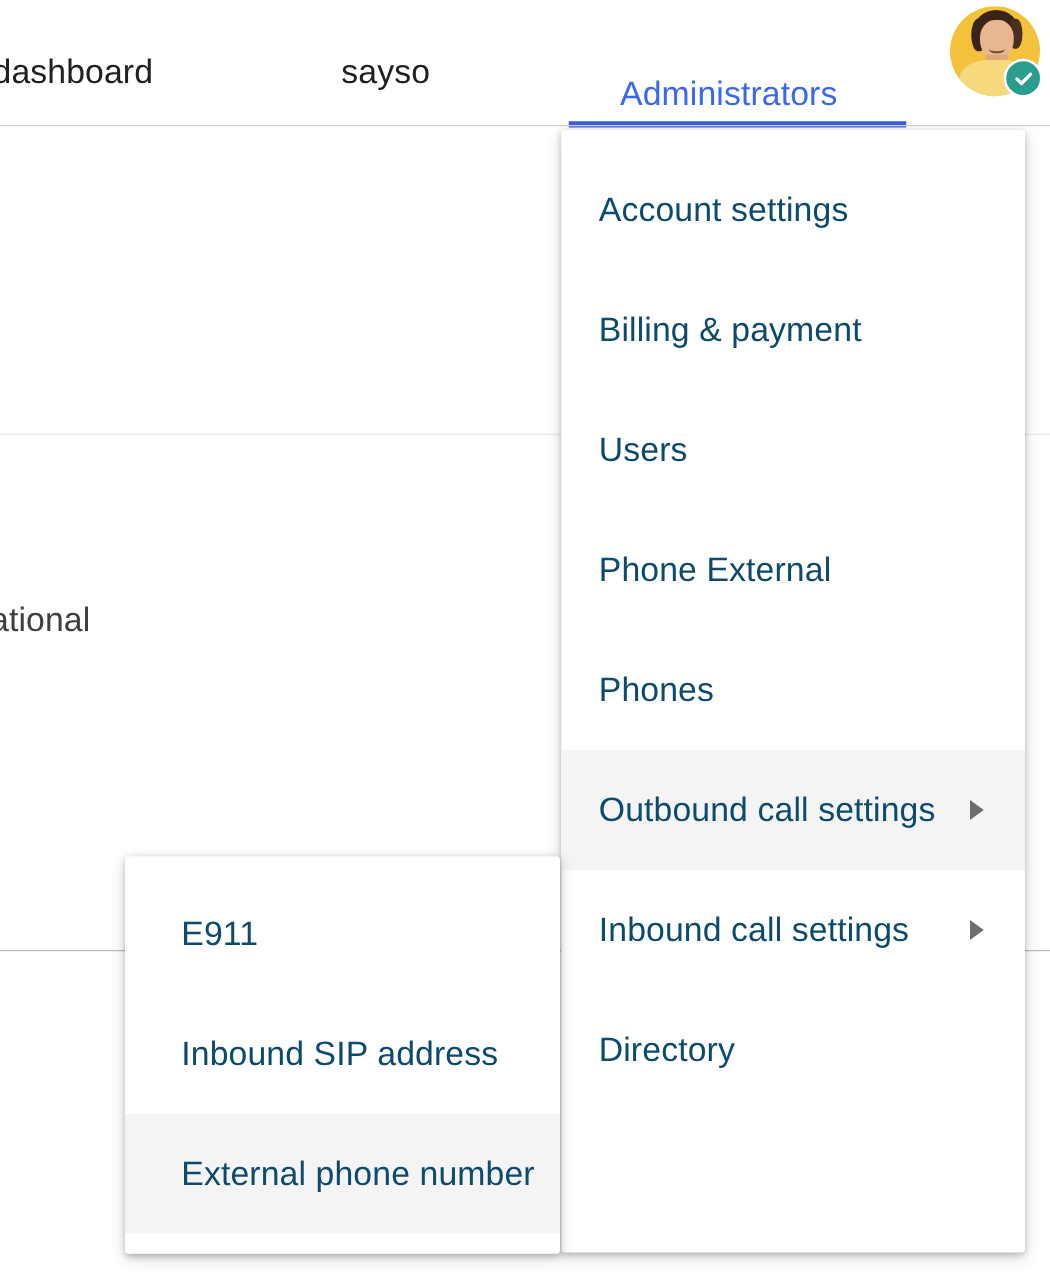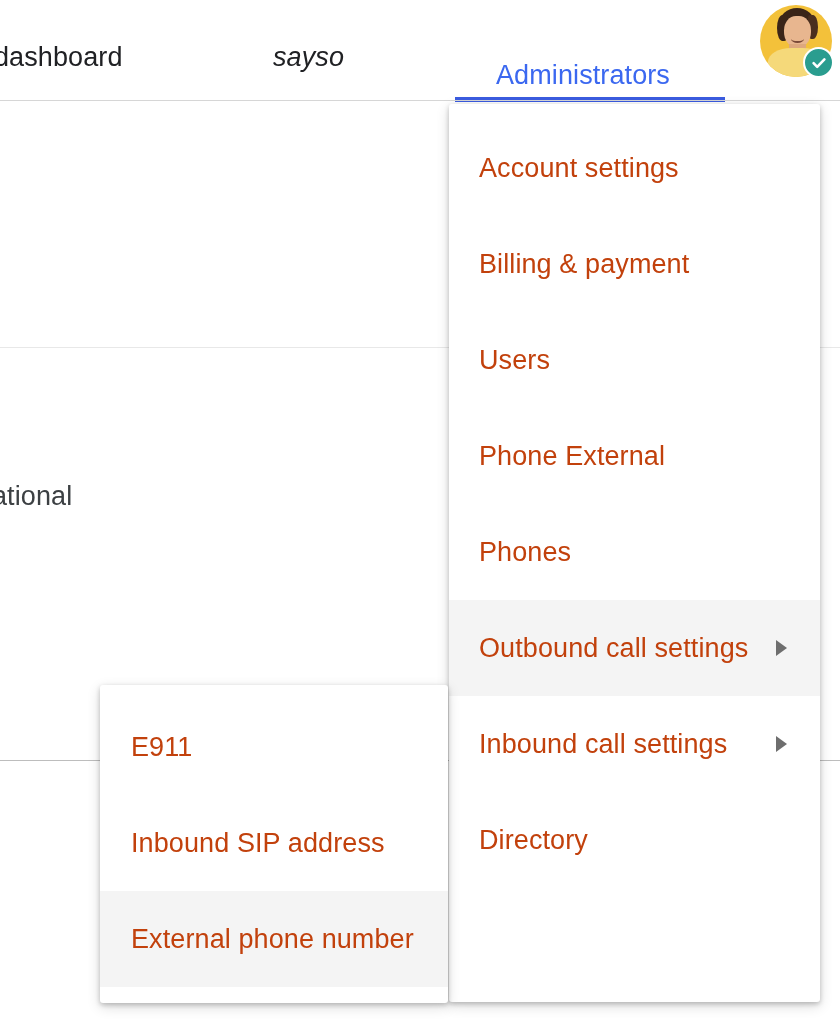--- a/index.html
+++ b/index.html
@@ -193,21 +193,21 @@
   }
   .menu-item {
     position: relative;
     height: 96px;
     display: flex;
     align-items: center;
     padding: 0 0 0 30px;
     box-sizing: border-box;
     cursor: pointer;
     font-size: 27px;
-    color: #c2410c;
+    color: #0c4a6e;
     letter-spacing: 0.1px;
     white-space: nowrap;
   }
   .menu-main .menu-item { padding-left: 30px; }
   .menu-item.highlight { background: #f4f4f4; }
   .menu-item .label { flex: 1 1 auto; }
   .submenu-arrow {
     flex: 0 0 auto;
     width: 44px;
     display: flex;
@@ -216,34 +216,34 @@
   }
   .submenu-arrow .tri {
     width: 0;
     height: 0;
     border-left: 11px solid #6e6e6e;
     border-top: 8px solid transparent;
     border-bottom: 8px solid transparent;
   }
   .menu-main .pad-top { height: 16px; }
   .menu-sub .pad-top { height: 14px; }
-  .menu-sub .menu-item { height: 96px; padding-left: 31px; }
+  .menu-sub .menu-item { height: 96px; padding-left: 45px; }
 </style>
 </head>
 <body>
 
 <div class="page-bg">
   <div class="divider" style="top:347px;"></div>
   <div class="divider strong" style="top:760px;"></div>
   <div class="bg-text" style="left:-8px; top:481px;">ational</div>
 </div>
 
 <div class="topnav">
   <div class="nav-item" style="left:-6px;">dashboard</div>
-  <div class="nav-item" style="left:273px;font-style:italic;">sayso</div>
+  <div class="nav-item" style="left:273px;">sayso</div>
   <div class="nav-item active" style="left:496px;margin-top:18px;">Administrators</div>
   <div class="nav-underline"></div>
   <div class="nav-rule"></div>
 </div>
 
 <div class="avatar-wrap">
   <div class="avatar">
     <div class="hair"></div>
     <div class="hair-side"></div>
     <div class="hair-side2"></div>

